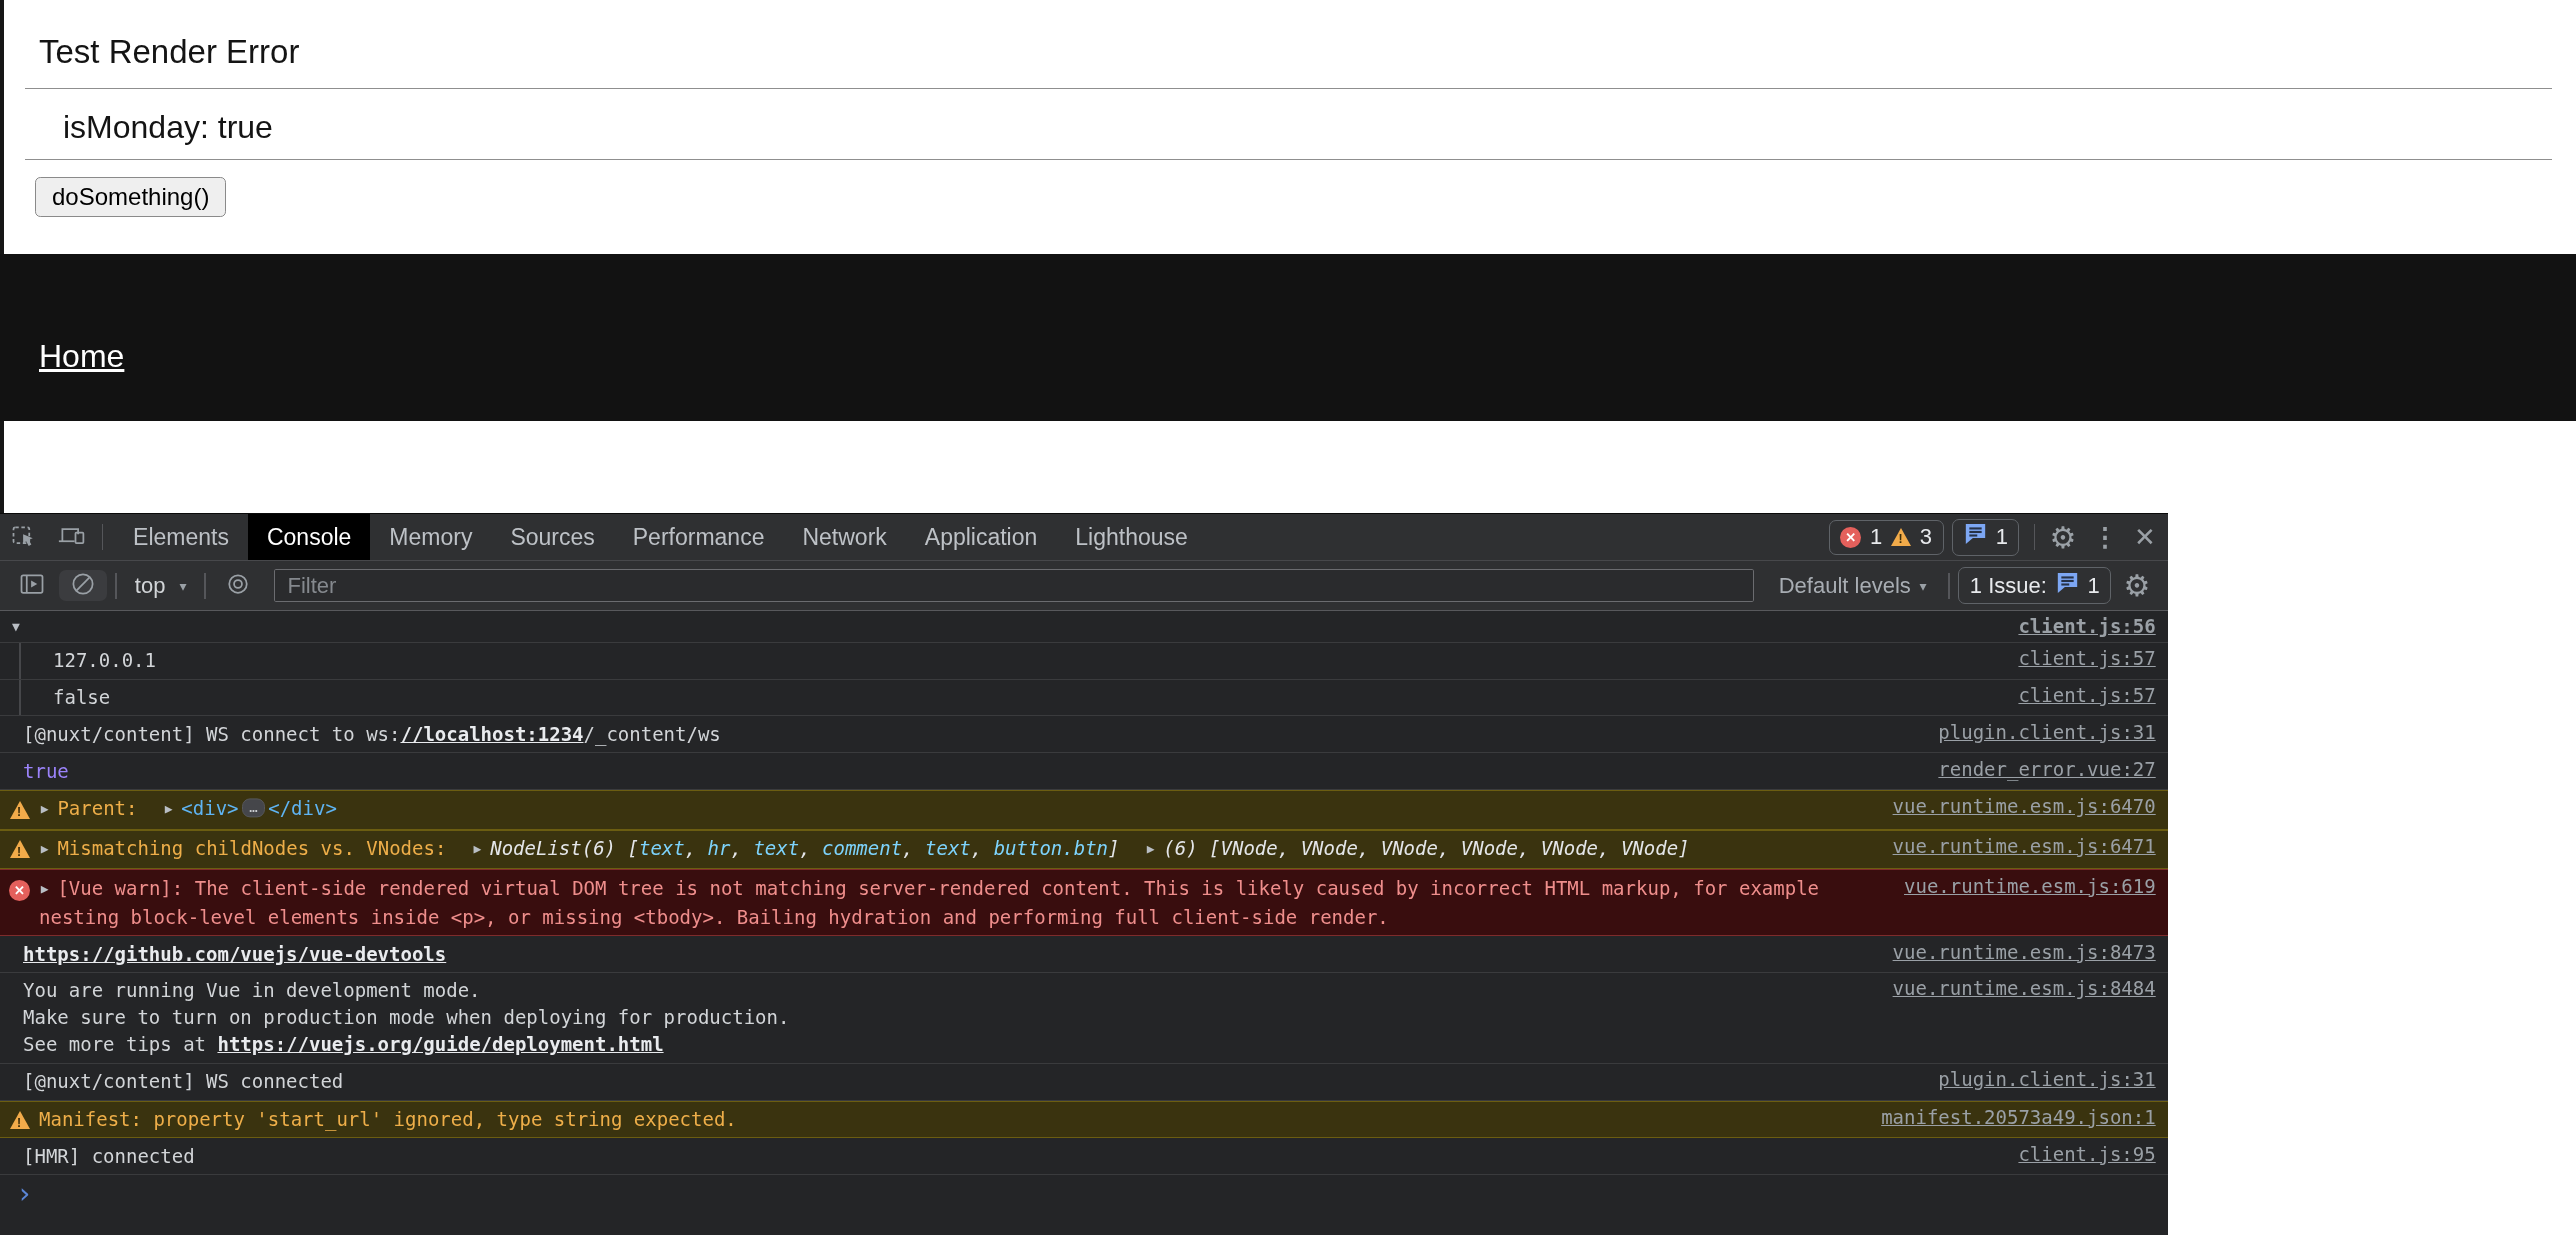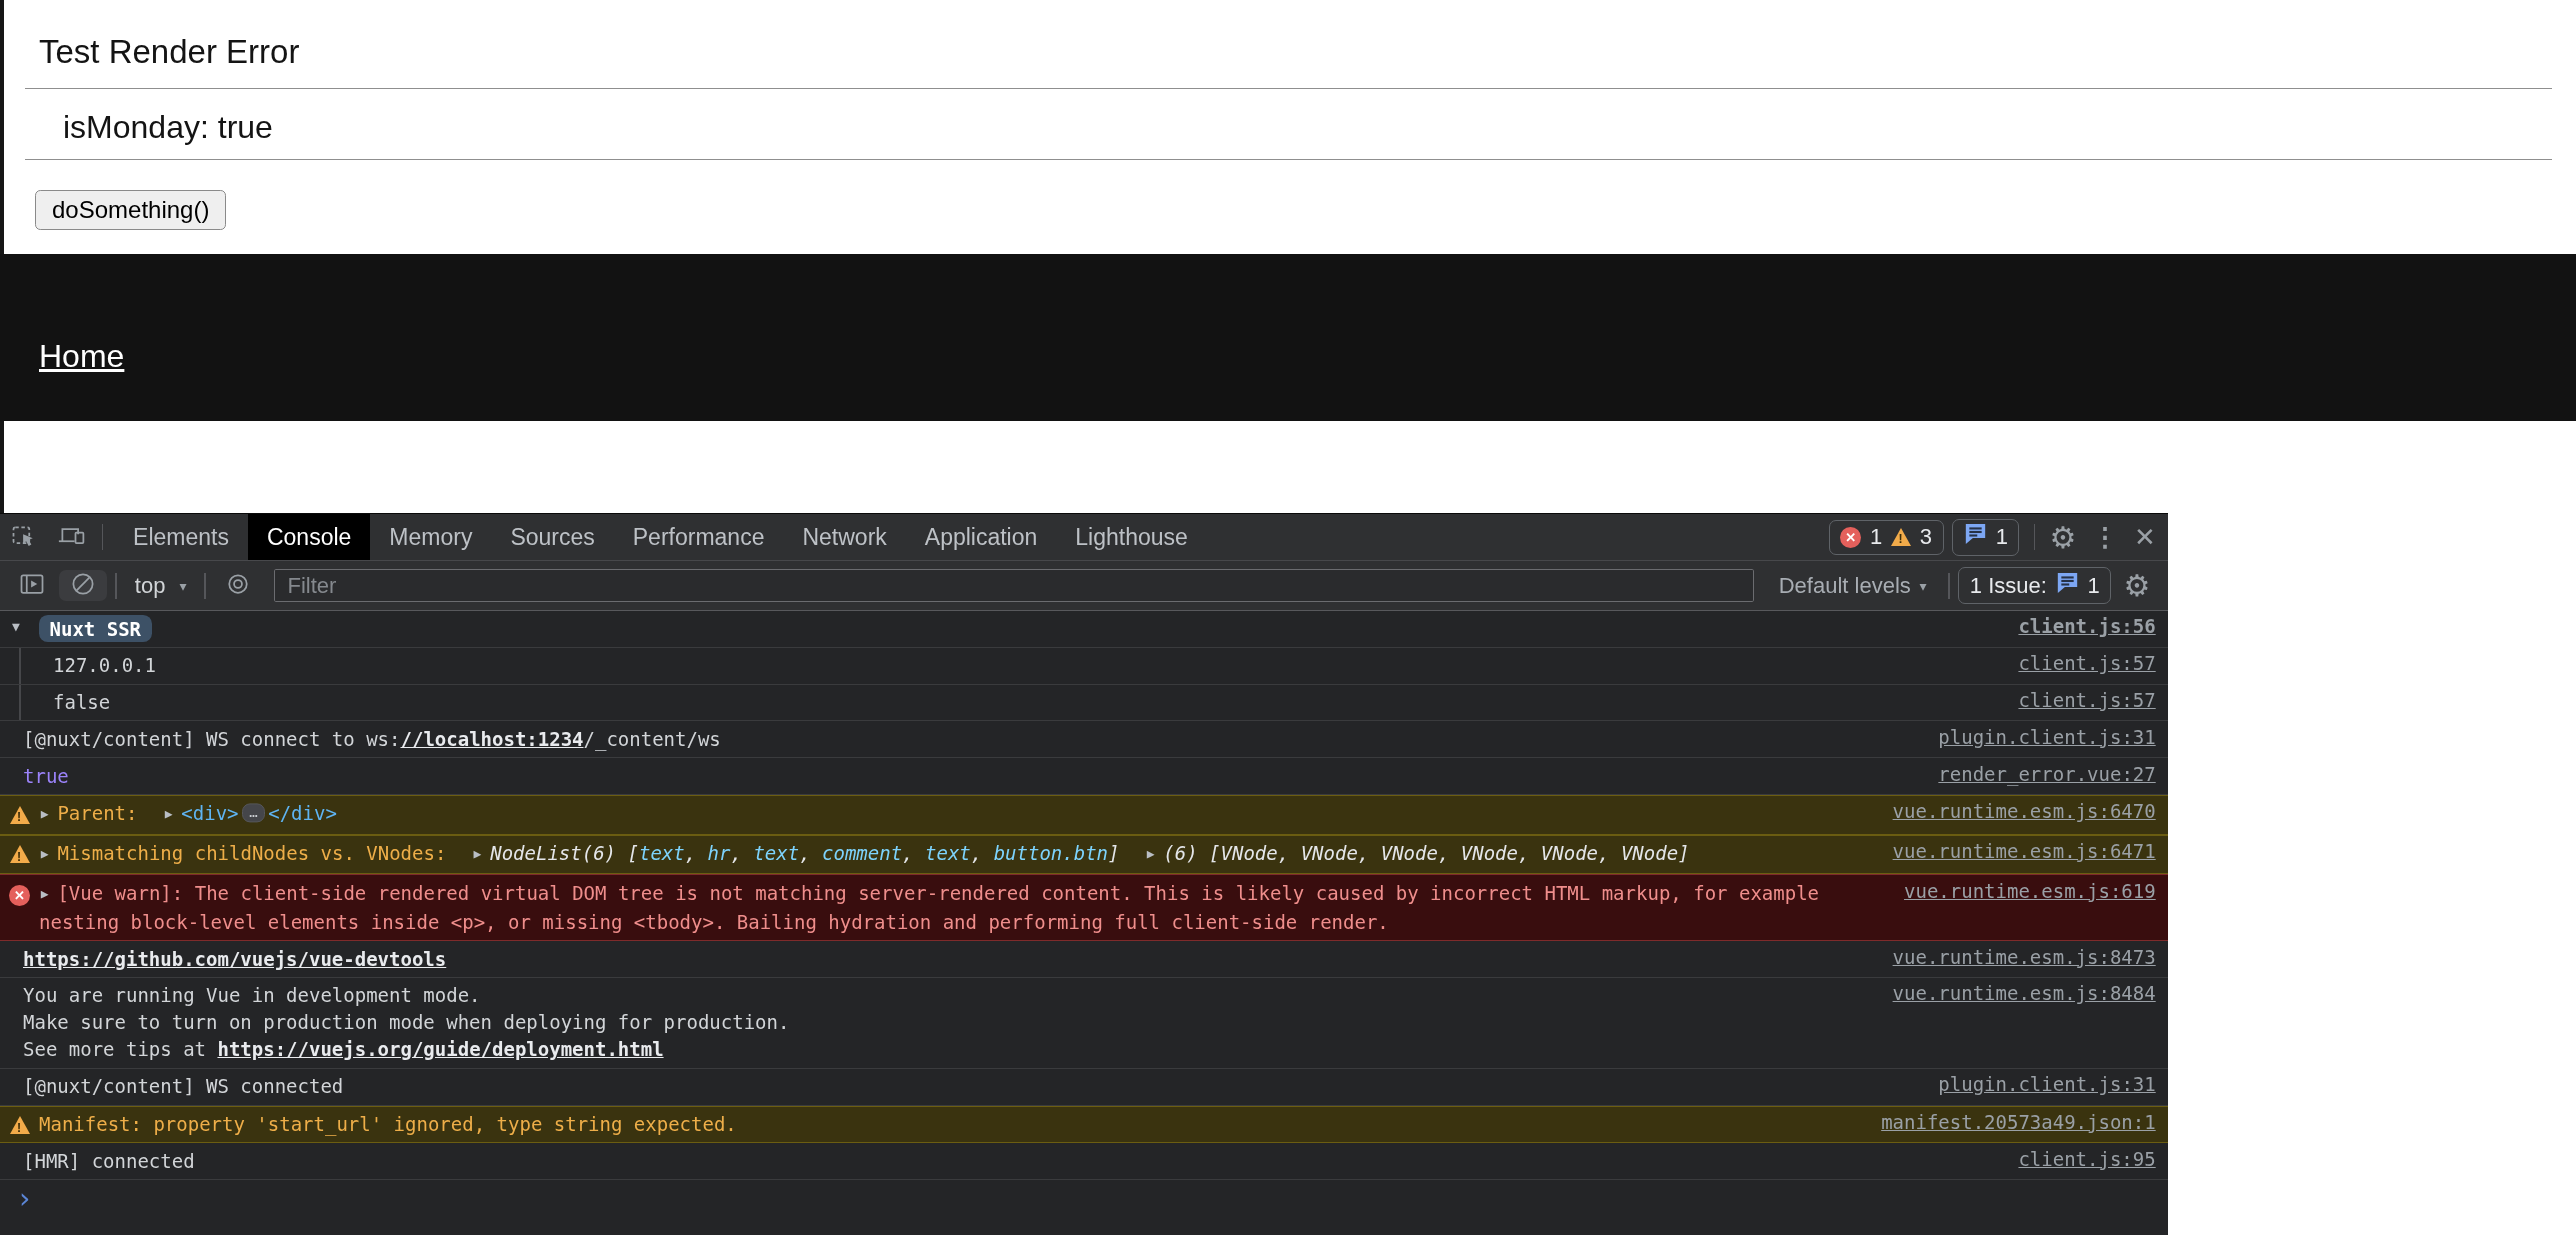--- a/index.html
+++ b/index.html
@@ -6,21 +6,21 @@
   html,body { width:2576px; height:1235px; overflow:hidden; background:#fff;
               font-family:"Liberation Sans", sans-serif; }
 
   
   .page { position:absolute; top:0; left:0; width:2576px; height:513px; background:#fff; }
   .left-edge { position:absolute; left:0; top:0; width:3.5px; height:513px; background:#161616; }
   .page-title { position:absolute; left:39px; top:33px; font-size:33px; color:#141414; }
   .hr1 { position:absolute; left:24.5px; right:24.5px; top:88px; border-top:1.8px solid #8f8f8f; }
   .page-status { position:absolute; left:39px; top:109px; font-size:32px; color:#141414;margin-left:24px; }
   .hr2 { position:absolute; left:24.5px; right:24.5px; top:159px; border-top:1.8px solid #8f8f8f; }
-  .do-btn { position:absolute; left:35px; top:190px; height:40px; padding:0 16px;
+  .do-btn { position:absolute; left:35px; top:177px; height:40px; padding:0 16px;
             font-family:"Liberation Sans",sans-serif; font-size:24px; color:#000;
             background:#efefef; border:1.8px solid #8a8a8a; border-radius:5.3px; }
   .black-nav { position:absolute; left:0; top:254px; width:2576px; height:167px; background:#121212; }
   .home-link { position:absolute; left:39px; top:84px; font-size:32px; color:#fff;
                text-decoration:underline; cursor:pointer; }
 
   
   .devtools { position:absolute; left:0; top:513px; width:2168px; height:722px;
               background:#242527; border-top:1.8px solid #0a0a0a; display:flex; flex-direction:column; }
 
@@ -224,21 +224,20 @@
     </div>
     <span class="glyph" style="font-size:30px; padding:0 8.8px;">⚙</span>
   </div>
 
   <div class="console">
     <div>
         <div class="crow group">
           <div class="row-icon">
             <span class="s-exp">▼</span>
           </div>
-          <div class="row-msg"><span class="s-badge">Nuxt SSR</span></div>
           <div class="row-link"><a class="bold">client.js:56</a></div>
         </div>
         <div class="crow child">
           <div class="row-icon"></div>
           <div class="row-msg"><span class="s-t">127.0.0.1</span></div>
           <div class="row-link"><a>client.js:57</a></div>
         </div>
         <div class="crow child">
           <div class="row-icon"></div>
           <div class="row-msg"><span class="s-t">false</span></div>

